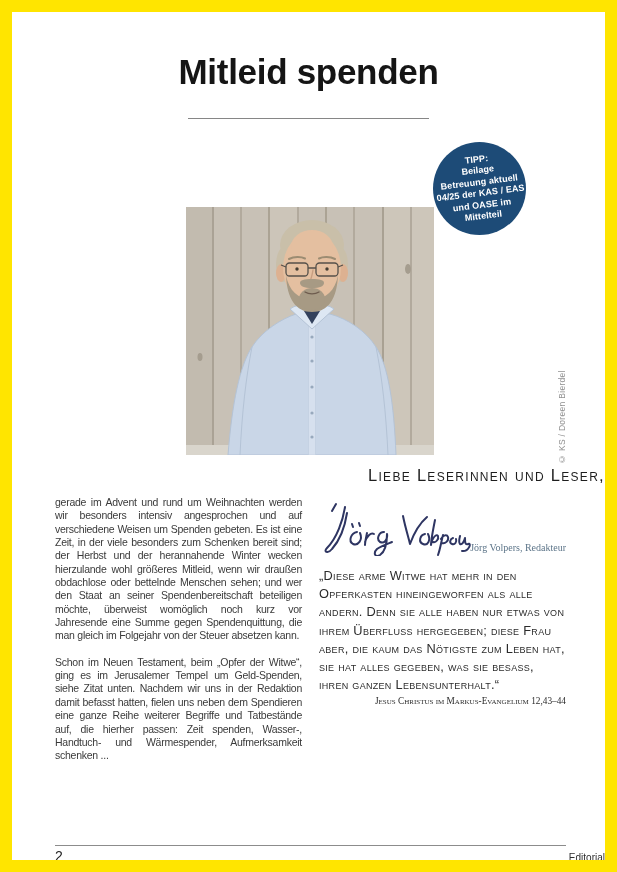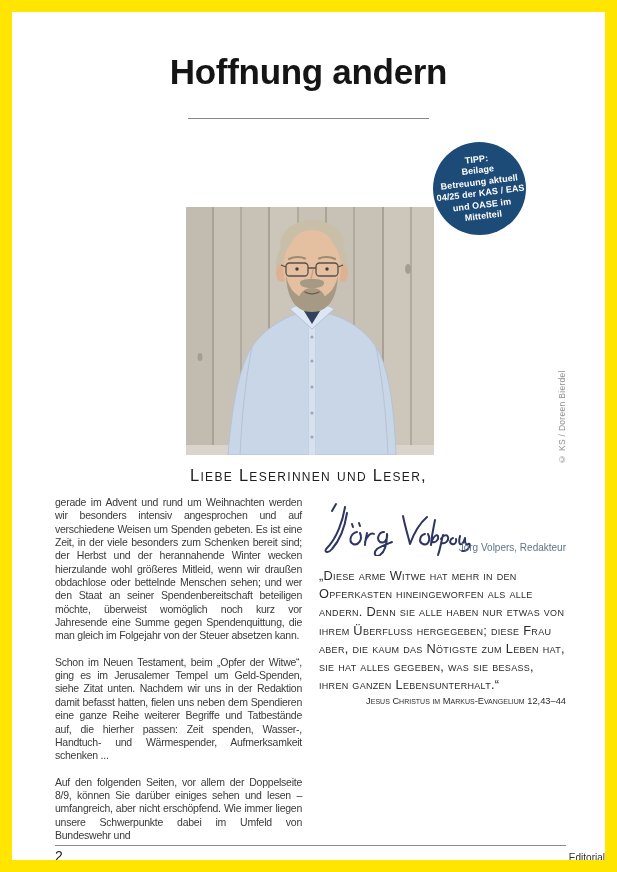--- a/index.html
+++ b/index.html
@@ -41,76 +41,76 @@
   }
   .photo svg { display:block; }
   .credit {
     position:absolute; left:545px; top:338px; height:114px; width:12px;
     writing-mode:vertical-rl; transform:rotate(180deg);
     font-size:8.5px; color:#909090; letter-spacing:0.3px;
     white-space:nowrap;
   }
   .salutation {
     position:absolute; top:454px; left:0; width:100%;
-    text-align:center;
+    text-align:right;
     font-variant:small-caps;
     font-size:16.5px; letter-spacing:1.3px; color:#1e1e1e;
   }
   .columns {
     position:absolute; top:484px; left:43px; width:511px;
     display:flex; gap:17px;
   }
   .col { width:247px; }
   .col p {
     margin:0 0 13px 0;
     font-size:10.5px; line-height:13.35px;
     letter-spacing:-0.25px;
     text-align:justify;
     color:#3a3a3a;
   }
   .sig { margin-top:2px; }
   .sig svg { display:block; }
   .sig-caption {
     margin-top:-14px;
     text-align:right;
-    font-size:10px; color:#5d7589;
+    font-size:10px; color:#5d7589;font-family:Liberation Serif, serif;
   }
   .quote {
     margin-top:14px;
     font-variant:small-caps;
     font-size:12.8px; line-height:18.2px;
     letter-spacing:0.3px;
     color:#2b2b2b;
   }
   .quote-attr {
     margin-top:2px;
     text-align:right;
     font-variant:small-caps;
-    font-size:9.3px; color:#2b2b2b;
+    font-size:9.3px; color:#2b2b2b;font-family:Liberation Serif, serif;
   }
   .footer-rule {
     position:absolute; top:833px; left:43px; width:511px; height:1px;
     background:#8c8c8c;
   }
   .page-num {
     position:absolute; top:836px; left:43px;
     font-size:14px; color:#1c1c1c;
   }
   .footer-section {
     position:absolute; top:840px; left:0; width:100%;
     text-align:right;
     font-size:10px; color:#2e2e2e;
   }
 </style>
 </head>
 <body>
 
 <div class="page">
 
-  <div class="page-title">Hoffnung andern</div>
+  <div class="page-title">Mitleid spenden</div>
   <div class="title-rule"></div>
 
   <div class="badge">
     <div class="badge-inner">
       <div>TIPP:</div>
       <div>Beilage</div>
       <div>Betreuung aktuell</div>
       <div>04/25 der KAS / EAS</div>
       <div>und OASE im</div>
       <div>Mittelteil</div>
@@ -182,21 +182,20 @@
   </div>
 
   <div class="credit">© KS / Doreen Bierdel</div>
 
   <div class="salutation">Liebe Leserinnen und Leser,</div>
 
   <div class="columns">
     <div class="col">
       <p>gerade im Advent und rund um Weihnachten werden wir besonders intensiv angesprochen und auf verschiedene Weisen um Spenden gebeten. Es ist eine Zeit, in der viele besonders zum Schenken bereit sind; der Herbst und der herannahende Winter wecken hierzulande wohl größeres Mitleid, wenn wir draußen obdachlose oder bettelnde Menschen sehen; und wer den Staat an seiner Spendenbereitschaft beteiligen möchte, überweist womöglich noch kurz vor Jahresende eine Summe gegen Spendenquittung, die man gleich im Folgejahr von der Steuer absetzen kann.</p>
       <p>Schon im Neuen Testament, beim „Opfer der Witwe“, ging es im Jerusalemer Tempel um Geld-Spenden, siehe Zitat unten. Nachdem wir uns in der Redaktion damit befasst hatten, fielen uns neben dem Spendieren eine ganze Reihe weiterer Begriffe und Tatbestände auf, die hierher passen: Zeit spenden, Wasser-, Handtuch- und Wärmespender, Aufmerksamkeit schenken ...</p>
-      <p>Auf den folgenden Seiten, vor allem der Doppelseite 8/9, können Sie darüber einiges sehen und lesen – umfangreich, aber nicht erschöpfend. Wie immer liegen unsere Schwerpunkte dabei im Umfeld von Bundeswehr und</p>
     </div>
     <div class="col">
 
       <div class="sig">
         <svg width="152" height="58" viewBox="0 0 152 58" aria-label="Jörg Volpers">
           <g fill="none" stroke="#2e3562" stroke-width="2" stroke-linecap="round" stroke-linejoin="round">
             <path d="M17,6 L13,13"></path>
             <path d="M26,9 C24,22 18,40 8,50 C4,54 9,56 13,51 C21,42 26,28 28,15"></path>
             <path d="M38,34 C32,35 29,43 34,46 C39,48 44,42 41,35"></path>
             <path d="M33,26 L34,29 M40,25 L41,28"></path>

